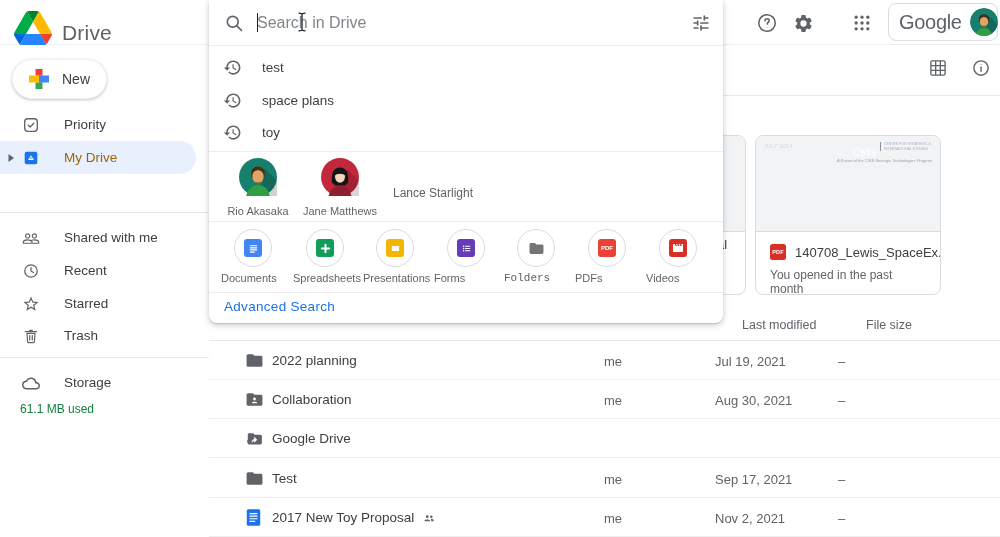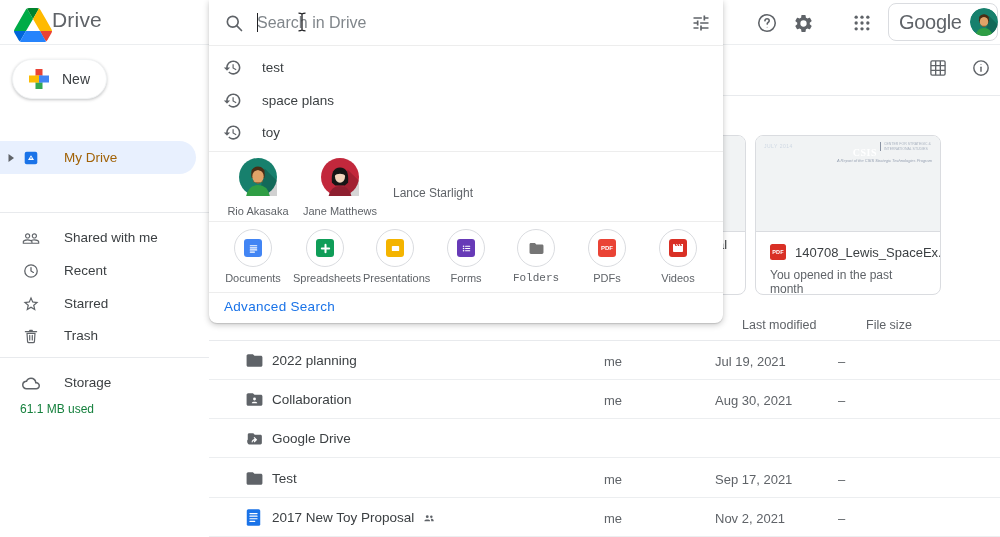--- a/index.html
+++ b/index.html
@@ -2,21 +2,21 @@
 <html><head>
 <meta charset="utf-8">
 <style>
   * { margin:0; padding:0; box-sizing:border-box; }
   html,body { width:1000px; height:537px; overflow:hidden; }
   body { font-family:"Liberation Sans", sans-serif; background:#fff; color:#3c4043; }
   .screen { position:relative; width:1000px; height:537px; background:#fff; overflow:hidden; }
 
   
   .header { position:absolute; left:0; top:0; width:1000px; height:45px; background:#fff; border-bottom:1px solid #eceef0; z-index:1; }
-  .logo-area { position:absolute; left:14px; top:8px; height:45px; display:flex; align-items:flex-start; }
+  .logo-area { position:absolute; left:14px; top:0; height:45px; display:flex; align-items:flex-end; gap:10px; }
   .drive-word { font-size:21px; color:#5f6368; letter-spacing:.2px; }
   .hdr-ic { position:absolute; top:11px; width:24px; height:24px; display:flex; align-items:center; justify-content:center; cursor:pointer; }
   .google-box { position:absolute; left:888px; top:3px; width:110px; height:38px; border:1px solid #dadce0; border-radius:8px; background:#fff; display:flex; align-items:center; gap:8px; padding-left:10px; }
   .google-word { font-size:20px; color:#5f6368; font-weight:500; letter-spacing:-.3px; }
   .avatar-sm { width:28px; height:28px; border-radius:50%; overflow:hidden; flex:0 0 auto; }
 
   
   .sidebar { position:absolute; left:0; top:45px; width:209px; height:492px; background:#fff; z-index:1; }
   .new-btn { position:absolute; left:12px; top:14px; width:95px; height:40px; background:#fff; border:1px solid #f1f3f4; border-radius:24px; box-shadow:0 1px 3px rgba(60,64,67,.3); display:flex; align-items:center; gap:10px; padding-left:13px; cursor:pointer; }
   .new-label { font-size:14px; color:#3c4043; font-weight:500; }
@@ -77,21 +77,21 @@
   .recent-row { position:absolute; left:0; width:514px; height:30px; display:flex; align-items:center; cursor:pointer; }
   .recent-row .hist { position:absolute; left:14px; width:19px; height:19px; display:flex; }
   .recent-row .rlabel { position:absolute; left:53px; font-size:13.5px; color:#3c4043; }
   .ov-divider { position:absolute; left:0; width:514px; height:1px; background:#ededed; }
 
   .person { position:absolute; top:158px; width:80px; text-align:center; cursor:pointer; }
   .avatar-lg { width:38px; height:38px; border-radius:50%; overflow:hidden; margin:0 auto; }
   .person-name { margin-top:5px; font-size:11px; color:#5f6368; white-space:nowrap; }
   .person-textonly { position:absolute; top:186px; font-size:12px; color:#5f6368; cursor:pointer; }
 
-  .chip { position:absolute; top:229px; width:64px; text-align:center; cursor:pointer; }
+  .chip { position:absolute; top:229px; width:64px; text-align:left; cursor:pointer; }
   .chip-circle { width:38px; height:38px; border:1px solid #dadce0; border-radius:50%; background:#fff; margin:0 auto; display:flex; align-items:center; justify-content:center; }
   .chip-sq { width:18px; height:18px; border-radius:3px; display:flex; align-items:center; justify-content:center; }
   .chip-label { margin-top:5px; font-size:11px; color:#5f6368; white-space:nowrap; }
   .pdf-chip-txt { color:#fff; font-size:6px; font-weight:bold; }
   .adv-search { position:absolute; left:15px; top:299px; font-size:13.5px; font-weight:500; color:#1a73e8; letter-spacing:.3px; cursor:pointer; }
 </style>
 </head>
 <body>
 
 <div class="screen">
@@ -157,20 +157,29 @@
         <rect x="3" y="9.5" width="10" height="7" fill="#fbbc04"></rect>
         <rect x="13" y="9.5" width="10" height="7" fill="#4285f4"></rect>
         <rect x="9.5" y="3" width="7" height="6.5" fill="#ea4335"></rect>
         <rect x="9.5" y="16.5" width="7" height="6.5" fill="#34a853"></rect>
         <rect x="9.5" y="9.5" width="3.5" height="7" fill="#fbbc04"></rect>
         <rect x="13" y="9.5" width="3.5" height="7" fill="#4285f4"></rect>
       </svg>
       <span class="new-label">New</span>
     </div>
 
+    <div class="nav-item" style="top:63px;">
+      <span class="nico">
+        <svg width="18" height="18" viewBox="0 0 24 24" fill="none" stroke="#5f6368" stroke-width="1.8">
+          <rect x="3.6" y="3.6" width="16.8" height="16.8" rx="4"></rect>
+          <path d="M8.4 12.3l2.5 2.5 4.7-5.2" stroke-linecap="round" stroke-linejoin="round"></path>
+        </svg>
+      </span>
+      <span class="nlabel">Priority</span>
+    </div>
 
     <div class="nav-item selected" style="top:96px;">
       <span class="arrow">
         <svg width="8" height="8" viewBox="0 0 8 8">
             <path d="M1.5 0 L7 4 L1.5 8 Z" fill="#5f6368"></path>
           </svg>
       </span>
       <span class="nico">
         <svg width="18" height="18" viewBox="0 0 24 24">
           <rect x="3.6" y="3.6" width="16.8" height="16.8" rx="2.6" fill="#1a73e8"></rect>

